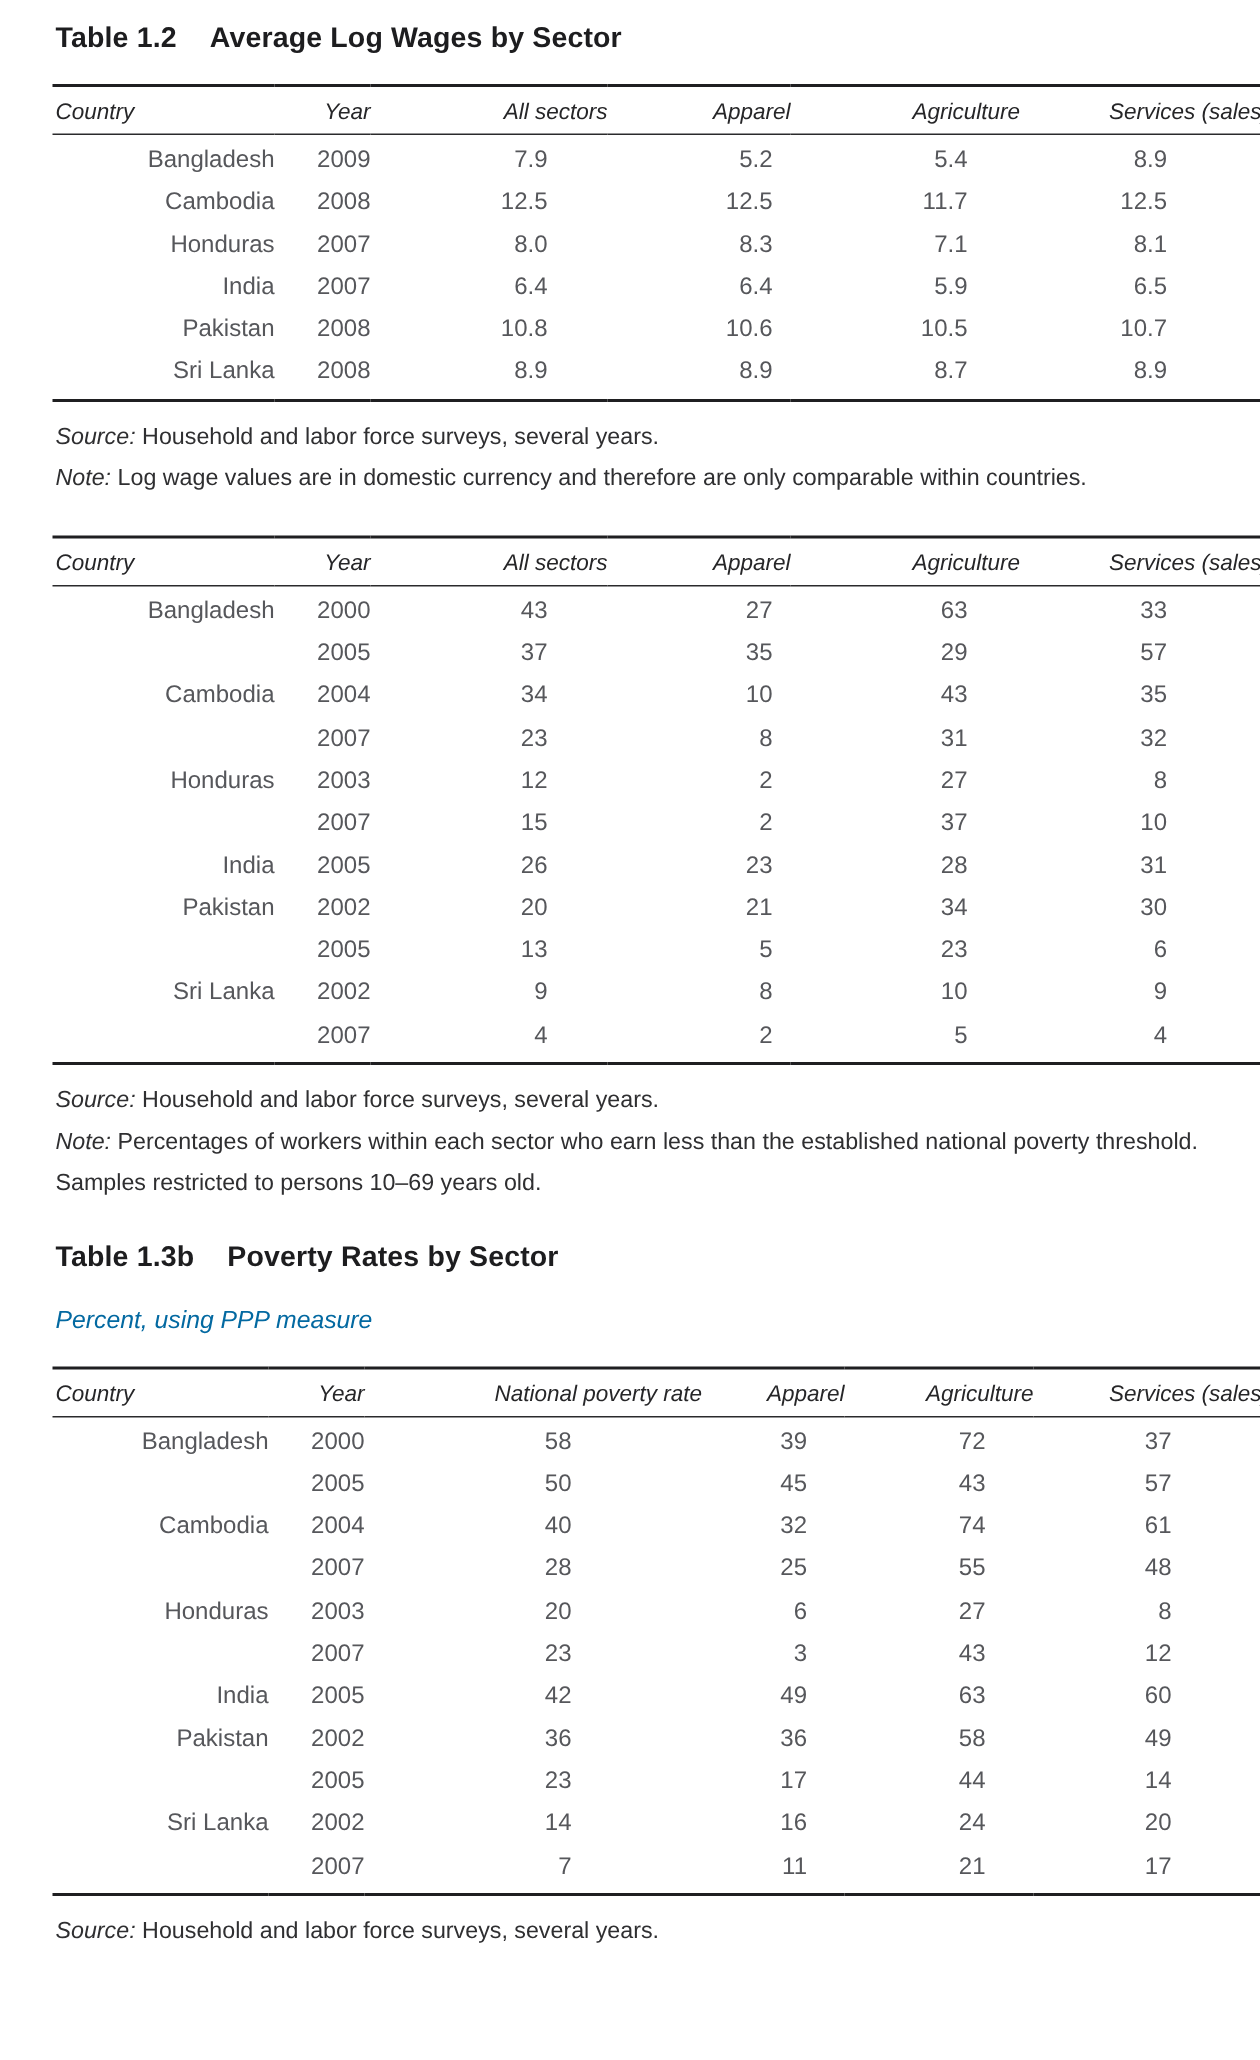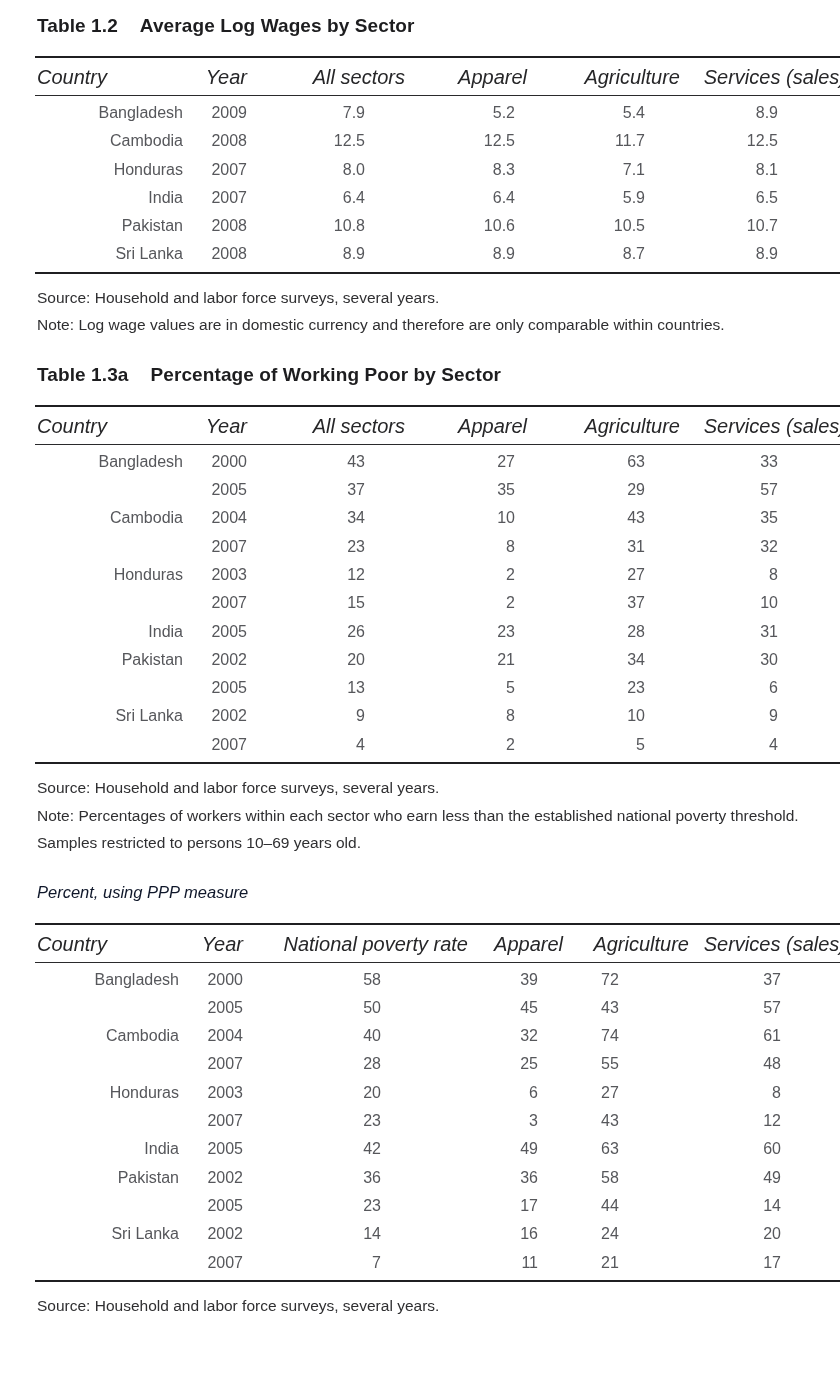--- a/index.html
+++ b/index.html
@@ -23,36 +23,36 @@
     color: #1d1d1f;
     margin: 0 0 18px 2px;
     line-height: 24px;
     letter-spacing: 0.1px;
   }
   .tbl-title .tbl-label { margin-right: 22px; }
 
   .tbl-subtitle {
     font-style: italic;
     font-size: 16.5px;
-    color: #0f172a;
+    color: #0369a1;
     margin: 6px 0 20px 2px;
     line-height: 22px;
   }
 
   table.data-table {
     width: 813px;
     table-layout: fixed;
     border-collapse: collapse;
     border-top: 2.2px solid #1f1f21;
     border-bottom: 2.6px solid #1f1f21;
   }
   table.data-table th {
     font-style: italic;
     font-weight: normal;
-    font-size: 20px;
+    font-size: 15px;
     color: #262628;
     text-align: right;
     padding: 8px 0 6px 0;
     border-bottom: 1.5px solid #2a2a2c;
     white-space: nowrap;
     overflow: visible;
   }
   table.data-table th:first-child { text-align: left; padding-left: 2px; }
   table.data-table th:last-child  { padding-right: 2px; }
 
@@ -69,32 +69,32 @@
   table.data-table tbody tr:last-child td  { padding-bottom: 9px; }
 
   
   .grid-a td:nth-child(3) { padding-right: 40px; text-align: right; }
   .grid-a td:nth-child(4) { padding-right: 12px; }
   .grid-a td:nth-child(5) { padding-right: 35px; text-align: right; }
   .grid-a td:nth-child(6) { padding-right: 70px; }
 
   .grid-b td:nth-child(3) { padding-right: 87px; }
   .grid-b td:nth-child(4) { padding-right: 25px; }
-  .grid-b td:nth-child(5) { padding-right: 32px; text-align: center; }
+  .grid-b td:nth-child(5) { padding-right: 32px; }
   .grid-b td:nth-child(6) { padding-right: 67px; }
 
   .tbl-footnotes {
     margin: 10px 0 0 2px;
     width: 810px;
     font-size: 15.5px;
     color: #2f2f31;
     line-height: 27.5px;
   }
   .tbl-footnotes p { margin: 0; }
-  .fn-label { }
+  .fn-label { font-style: italic; }
 </style>
 </head>
 <body>
 
 <section class="table-block">
   <h2 class="tbl-title">
     <span class="tbl-label">Table 1.2</span><span>Average Log Wages by Sector</span>
   </h2>
   <table class="data-table grid-a" data-table="0">
     <colgroup>
@@ -166,23 +166,20 @@
         </tr>
       </tbody>
   </table>
   <div class="tbl-footnotes">
     <p><span class="fn-label">Source:</span> <span>Household and labor force surveys, several years.</span></p>
     <p><span class="fn-label">Note:</span> <span>Log wage values are in domestic currency and therefore are only comparable within countries.</span></p>
   </div>
 </section>
 
 <section class="table-block">
-  <h2 class="tbl-title">
-    <span class="tbl-label">Table 1.3a</span><span>Percentage of Working Poor by Sector</span>
-  </h2>
   <table class="data-table grid-a" data-table="1">
     <colgroup>
       <col style="width:148px">
         <col style="width:64px">
         <col style="width:158px">
       <col style="width:122px">
         <col style="width:153px">
         <col style="width:168px">
     </colgroup>
     <thead>
@@ -286,20 +283,23 @@
         </tr>
       </tbody>
   </table>
   <div class="tbl-footnotes">
     <p><span class="fn-label">Source:</span> <span>Household and labor force surveys, several years.</span></p>
     <p><span class="fn-label">Note:</span> <span>Percentages of workers within each sector who earn less than the established national poverty threshold. Samples restricted to persons 10–69 years old.</span></p>
   </div>
 </section>
 
 <section class="table-block">
+  <h2 class="tbl-title">
+    <span class="tbl-label">Table 1.3b</span><span>Poverty Rates by Sector</span>
+  </h2>
   <p class="tbl-subtitle">Percent, using PPP measure</p>
   <table class="data-table grid-b" data-table="2">
     <colgroup>
       <col style="width:144px">
         <col style="width:64px">
         <col style="width:225px">
       <col style="width:95px">
         <col style="width:126px">
         <col style="width:159px">
     </colgroup>

